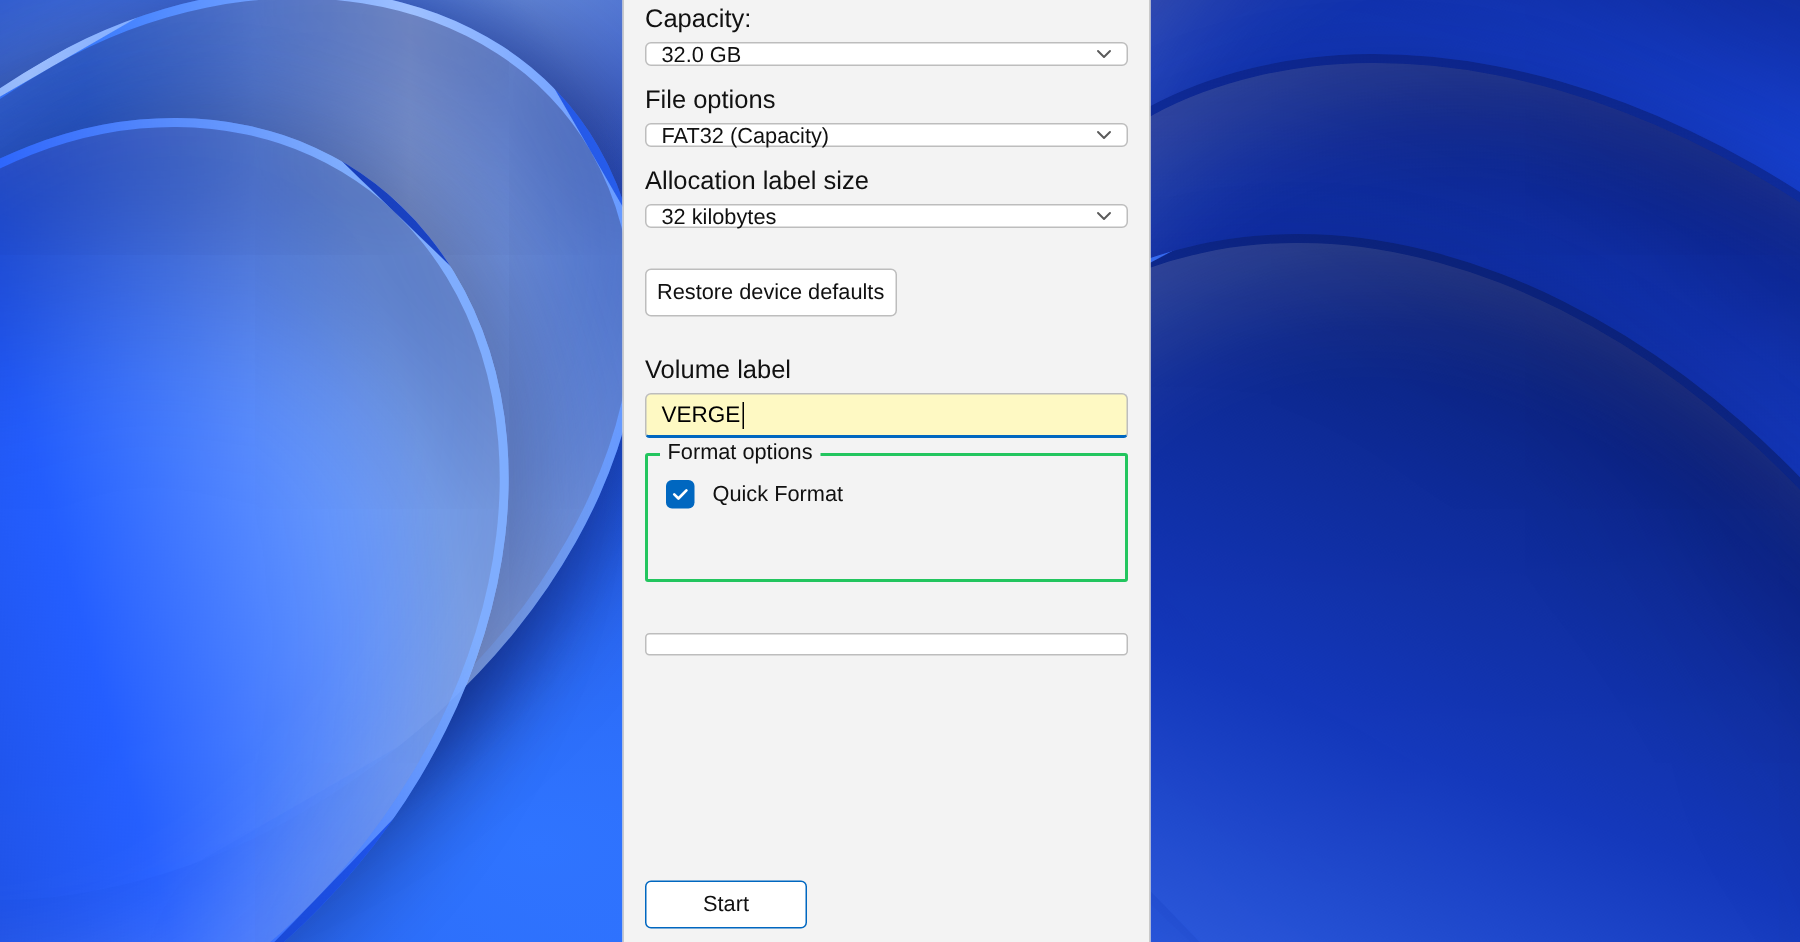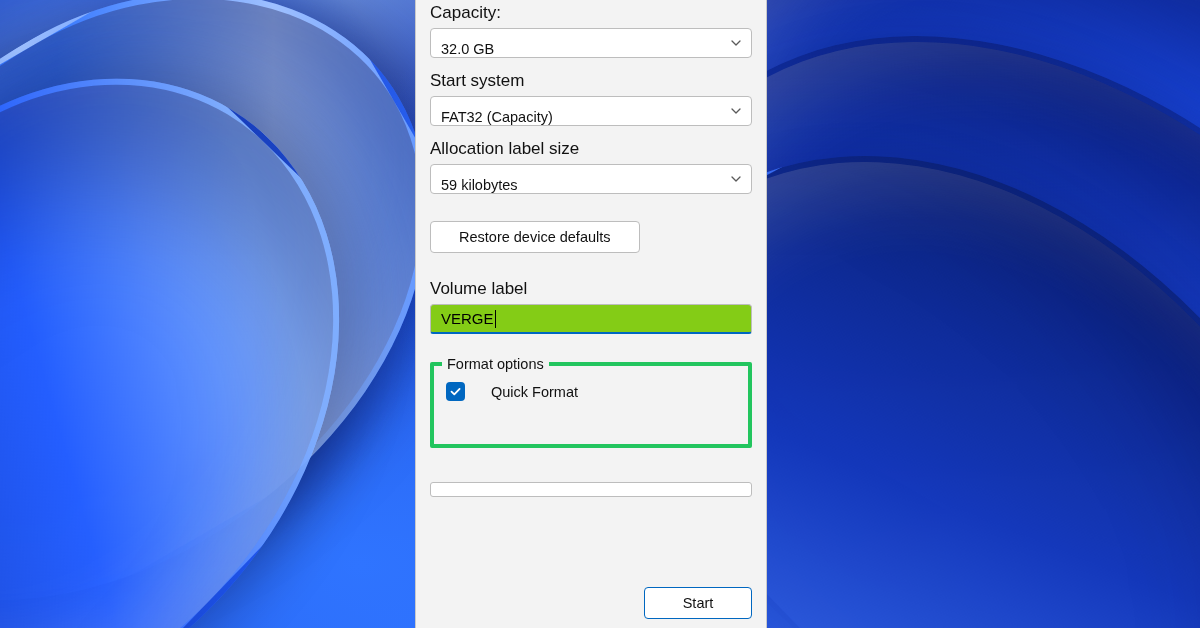--- a/index.html
+++ b/index.html
@@ -60,69 +60,69 @@
     background: #f3f3f3;
     border: 1px solid #c9c9c9;
     padding: 10px 14px 12px 14px;
     display: flex; flex-direction: column;
     font-size: 14.5px; color: #111;
   }
   .label { font-size: 17px; margin-bottom: 5px; }
   .field { margin-bottom: 13px; }
 
   .combo {
-    position: relative; width: 100%; height: 30px;
+    position: relative; width: 100%; height: 16px;
     background: #ffffff; border: 1px solid #bdbdbd; border-radius: 4px;
-    display: flex; align-items: center; padding: 12px 30px 0 10px;
+    display: flex; padding: 0 30px 0 10px;
     cursor: default;
   }
   .combo .value { font-size: 14.5px; color: #111; }
   .chevron { position: absolute; right: 9px; top: 50%; transform: translateY(-50%); width: 12px; height: 12px; color:#5a5a5a; }
 
   .btn {
     background: #ffffff; border: 1px solid #bdbdbd; border-radius: 4px;
-    height: 32px; padding: 0 28px; font-size: 14.5px; color: #111;
+    height: 32px; padding: 0 7px; font-size: 14.5px; color: #111;
     display: inline-flex; align-items: center; justify-content: center;
     cursor: default;
   }
 
   .textinput {
-    width: 100%; height: 30px; background: #84cc16;
+    width: 100%; height: 30px; background: #fef9c3;
     border: 1px solid #bdbdbd; border-bottom: 2px solid #0067c0;
     border-radius: 4px 4px 3px 3px;
     padding: 0 10px; font-size: 15px; color: #000;
   }
   .textinput .caret {
     display:inline-block; width:1px; height:18px; background:#000; vertical-align:middle; margin-left:1px;
     animation: blink 1s step-end infinite;
   }
   @keyframes blink { 50% {opacity:0;} }
 
   .group {
-    border: 4px solid #22c55e; border-radius: 2px;
+    border: 2px solid #22c55e; border-radius: 2px;
     padding: 10px 12px 16px 12px; position: relative; margin-top: 4px;
     background: #f3f3f3;
   }
   .group .legend {
     position: absolute; top: -10px; left: 8px; background: #f3f3f3;
     padding: 0 5px; font-size: 14.5px;
   }
-  .checkbox-row { display:flex; align-items:center; gap:26px; margin-top:6px; }
+  .checkbox-row { display:flex; align-items:center; gap:12px; margin-top:6px; }
   .checkbox {
     width: 19px; height: 19px; border-radius: 4px; background: #0067c0;
     display:flex; align-items:center; justify-content:center; color:#fff;
   }
 
   .progress {
     width: 100%; height: 15px; background: #ffffff;
     border: 1px solid #bdbdbd; border-radius: 3px;
   }
 
   .buttons-row {
-    display:flex; gap: 14px; justify-content: flex-end; margin-top: auto;
+    display:flex; gap: 14px; justify-content: flex-end; margin-top: auto; flex-direction: column;
   }
   .buttons-row .btn { width: 108px; }
   .btn.primary { border: 1px solid #0067c0; }
 
   .spacer { flex: 0 0 auto; height: 20px; }
 </style>
 </head>
 <body>
 
 <div class="wallpaper">
@@ -142,50 +142,50 @@
     <div class="label">Capacity:</div>
     <div class="combo">
       <span class="value">32.0 GB</span>
       <svg class="chevron" viewBox="0 0 12 12">
           <path d="M2 4 L6 8 L10 4" fill="none" stroke="currentColor" stroke-width="1.3" stroke-linecap="round" stroke-linejoin="round"></path>
         </svg>
     </div>
   </div>
 
   <div class="field">
-    <div class="label">Start system</div>
+    <div class="label">File options</div>
     <div class="combo">
       <span class="value">FAT32 (Capacity)</span>
       <svg class="chevron" viewBox="0 0 12 12">
           <path d="M2 4 L6 8 L10 4" fill="none" stroke="currentColor" stroke-width="1.3" stroke-linecap="round" stroke-linejoin="round"></path>
         </svg>
     </div>
   </div>
 
   <div class="field">
     <div class="label">Allocation label size</div>
     <div class="combo">
-      <span class="value">59 kilobytes</span>
+      <span class="value">32 kilobytes</span>
       <svg class="chevron" viewBox="0 0 12 12">
           <path d="M2 4 L6 8 L10 4" fill="none" stroke="currentColor" stroke-width="1.3" stroke-linecap="round" stroke-linejoin="round"></path>
         </svg>
     </div>
   </div>
 
   <div class="spacer" style="height:14px"></div>
 
   <div>
     <div class="btn">
       <span>Restore device defaults</span>
     </div>
   </div>
 
   <div class="spacer" style="height:26px"></div>
 
-  <div class="field" style="margin-bottom:24px">
+  <div class="field" style="margin-bottom:6px">
     <div class="label">Volume label</div>
     <div class="textinput" style="display:flex;align-items:center;">
       <span>VERGE</span>
         <span class="caret"></span>
     </div>
   </div>
 
   <div class="group" style="height:86px">
     <div class="legend">Format options</div>
     <div class="checkbox-row">

